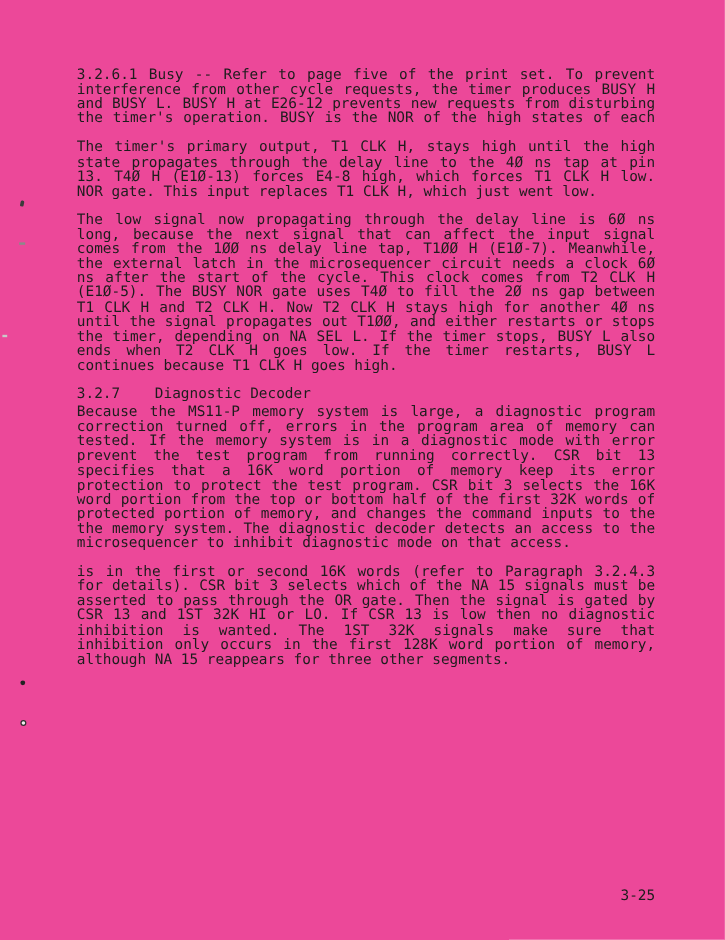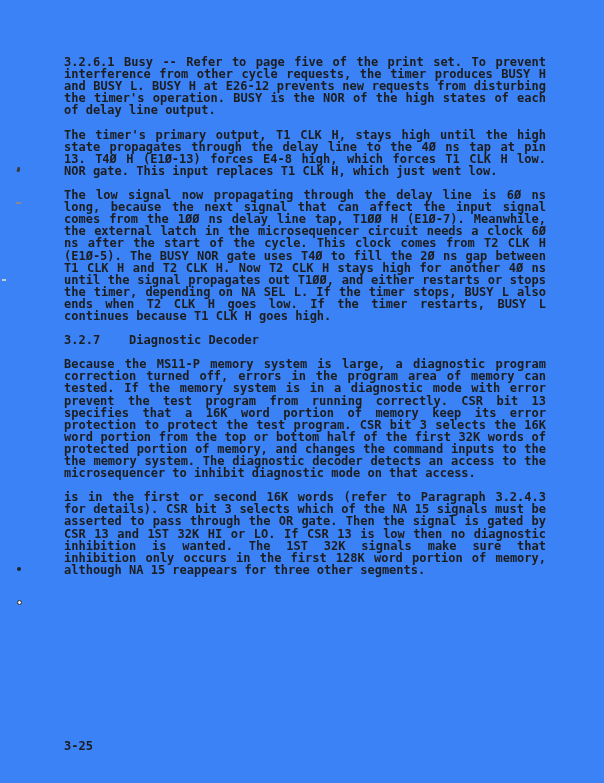--- a/index.html
+++ b/index.html
@@ -10,56 +10,55 @@
     width: 604px;
     height: 783px;
     background: #fdfdfc;
     font-family: "DejaVu Sans Mono", "Liberation Mono", monospace;
     position: relative;
     overflow: hidden;
   }
   .page {
     position: absolute;
     inset: 0;
-    background: #3b82f6;
-    font-weight: bold;
+    background: #ec4899;
   }
   .doc {
     position: absolute;
     left: 64px;
     top: 56px;
     width: 482px;
     color: #1d1d1d;
     font-size: 12px;
   }
   .block {
     margin: 0 0 12.1px 0;
   }
   .block.tight {
-    margin-bottom: 12px;
+    margin-bottom: 3px;
   }
   .line {
     line-height: 12.1px;
     height: 12.1px;
     text-align: left;
     white-space: normal;
   }
   .line.justify {
     text-align: justify;
     text-align-last: justify;
   }
   .line.pre {
     white-space: pre;
   }
   .footer {
     position: absolute;
     left: 64px;
     top: 739px;
     width: 482px;
-    text-align: left;
+    text-align: right;
     font-size: 12px;
     color: #1d1d1d;
   }
   .mark {
     position: absolute;
   }
   .mark-comma {
     left: 17px;
     top: 167px;
     width: 3px;
@@ -104,21 +103,20 @@
 <body>
 
 <div class="page">
 
   <div class="doc">
       <div class="block">
         <div class="line justify">3.2.6.1  Busy -- Refer to page five of the print set. To prevent</div>
         <div class="line justify">interference from other cycle requests, the timer produces BUSY H</div>
         <div class="line justify">and BUSY L. BUSY H at E26-12 prevents new requests from disturbing</div>
         <div class="line justify">the timer's operation. BUSY is the NOR of the high states of each</div>
-        <div class="line">of delay line output.</div>
       </div>
       <div class="block">
         <div class="line justify">The timer's primary output, T1 CLK H, stays high until the high</div>
         <div class="line justify">state propagates through the delay line to the 4Ø ns tap at pin</div>
         <div class="line justify">13. T4Ø H (E1Ø-13) forces E4-8 high, which forces T1 CLK H low.</div>
         <div class="line">NOR gate. This input replaces T1 CLK H, which just went low.</div>
       </div>
       <div class="block">
         <div class="line justify">The low signal now propagating through the delay line is 6Ø ns</div>
         <div class="line justify">long, because the next signal that can affect the input signal</div>

